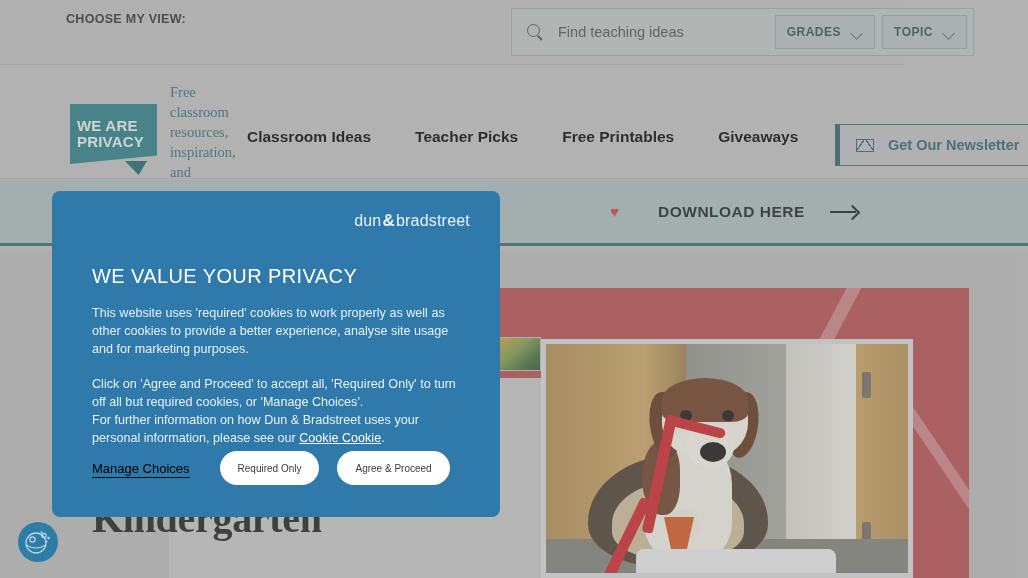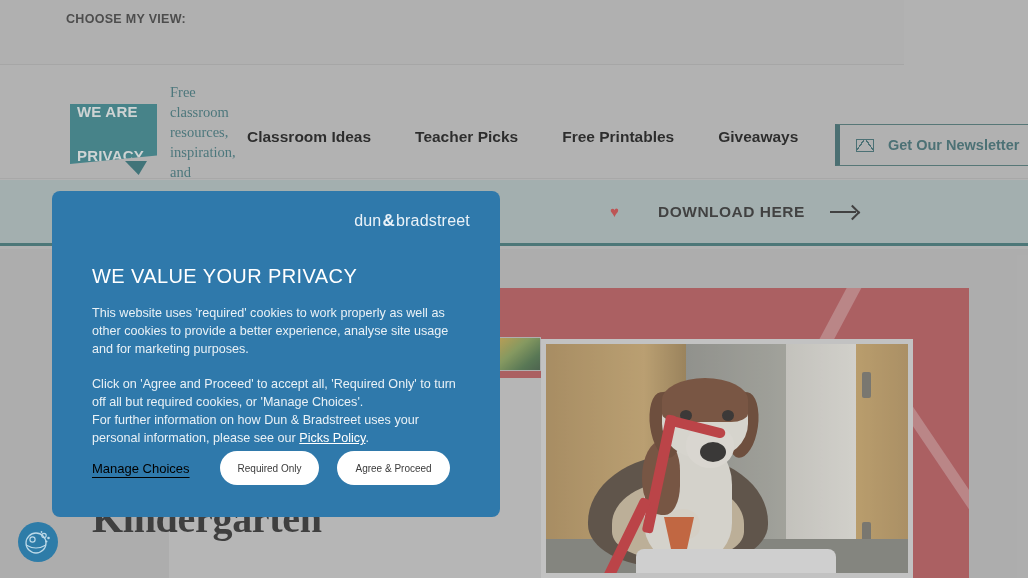--- a/index.html
+++ b/index.html
@@ -156,21 +156,21 @@
     width: 87px;
     height: 60px;
   }
   .logo-flag {
     position: absolute;
     inset: 0;
     background: #267b84;
     clip-path: polygon(0 0, 100% 0, 100% 86%, 0 100%);
     display: flex;
     flex-direction: column;
-    justify-content: space-between;
+    justify-content: center;
     padding-left: 7px;
   }
   .logo-line {
     color: #e7eeee;
     font-size: 15px;
     font-weight: bold;
     letter-spacing: 0.2px;
     line-height: 1.04;
   }
   .logo-tail {
@@ -641,20 +641,32 @@
 </head>
 <body>
 
 <div id="page">
 
   <div class="utility-bar">
     <div class="choose-view">
       <div class="choose-view-title">CHOOSE MY VIEW:</div>
     </div>
 
+    <div class="search-wrap">
+      <span class="search-icon"></span>
+      <input class="search-input" type="text" placeholder="Find teaching ideas" style="">
+      <div class="filter-btn">
+        <span class="filter-btn-label">GRADES</span>
+        <span class="chev"></span>
+      </div>
+      <div class="filter-btn">
+        <span class="filter-btn-label">TOPIC</span>
+        <span class="chev"></span>
+      </div>
+    </div>
   </div>
 
   <div class="header">
     <div class="logo">
       <div class="logo-flag">
         <span class="logo-line">WE ARE</span>
         <span class="logo-line">PRIVACY</span>
       </div>
       <div class="logo-tail"></div>
     </div>
@@ -731,21 +743,21 @@
     <div class="dnb-logo">
       <span>dun</span><span class="dnb-amp">&amp;</span><span>bradstreet</span>
     </div>
 
     <div class="modal-title">WE VALUE YOUR PRIVACY</div>
 
     <p class="modal-p">This website uses 'required' cookies to work properly as well as other cookies to provide a better experience, analyse site usage and for marketing purposes.</p>
 
     <p class="modal-p second">Click on 'Agree and Proceed' to accept all, 'Required Only' to turn off all but required cookies, or 'Manage Choices'.</p>
 
-    <p class="modal-p third"><span>For further information on how Dun &amp; Bradstreet uses your personal information, please see our </span><span class="cookie-link">Picks Policy</span><span>.</span></p>
+    <p class="modal-p third"><span>For further information on how Dun &amp; Bradstreet uses your personal information, please see our </span><span class="cookie-link">Cookie Cookie</span><span>.</span></p>
 
     <div class="modal-actions">
       <span class="manage-link">Manage Choices</span>
       <button class="pill">Required Only</button>
       <button class="pill">Agree &amp; Proceed</button>
     </div>
   </div>
 
   <div class="a11y">
     <svg width="40" height="40" viewBox="0 0 40 40">

